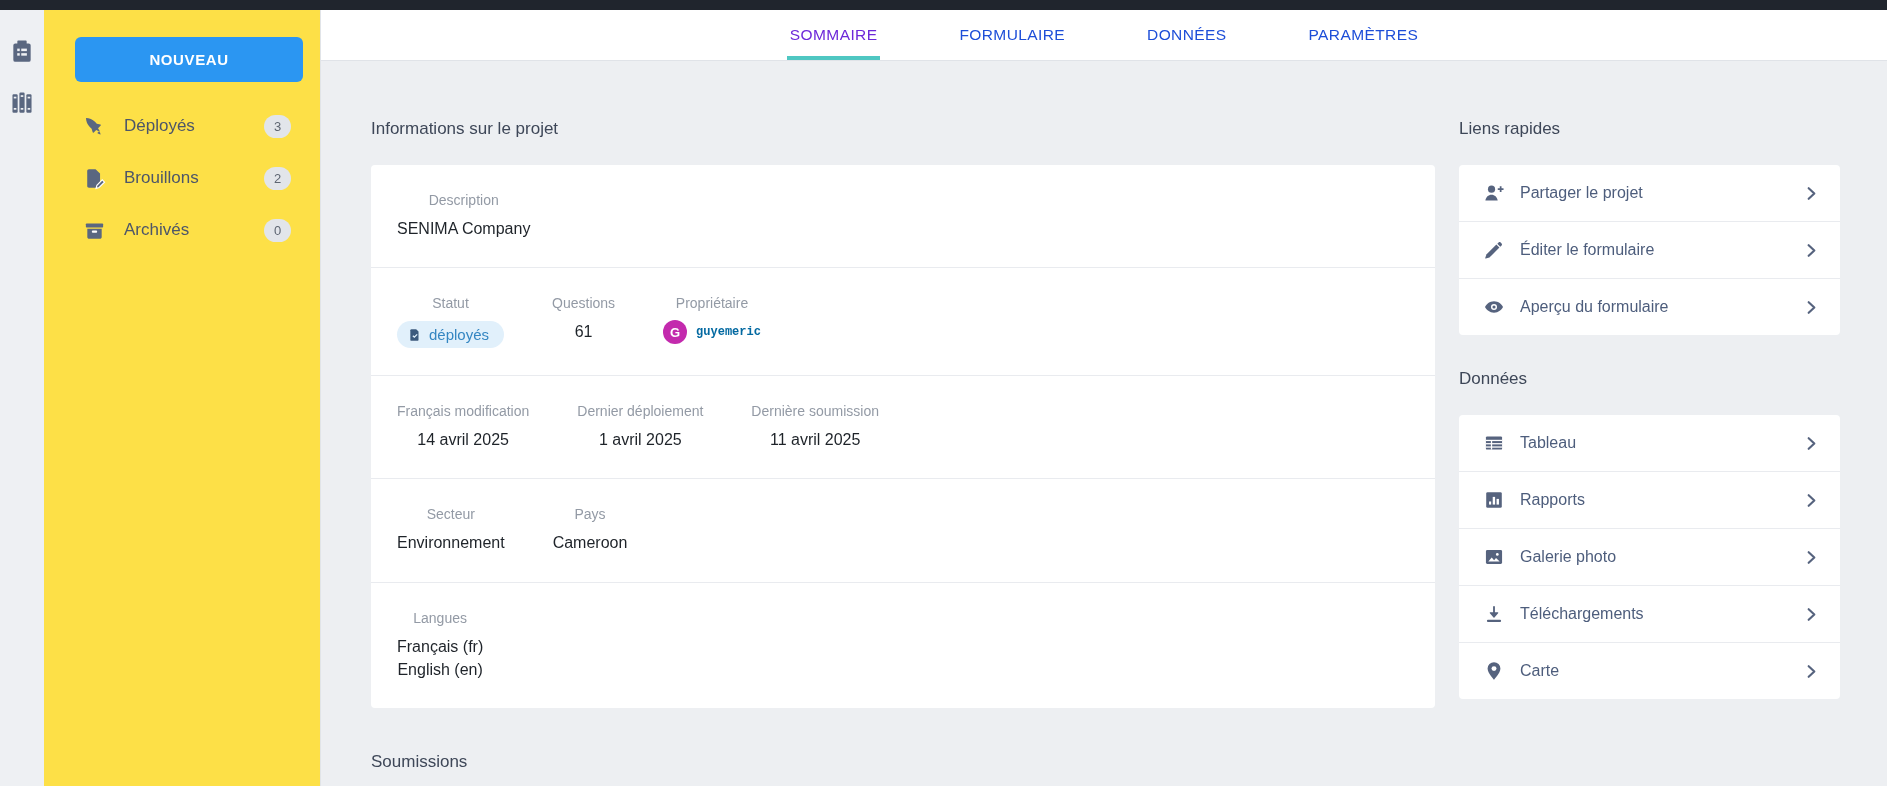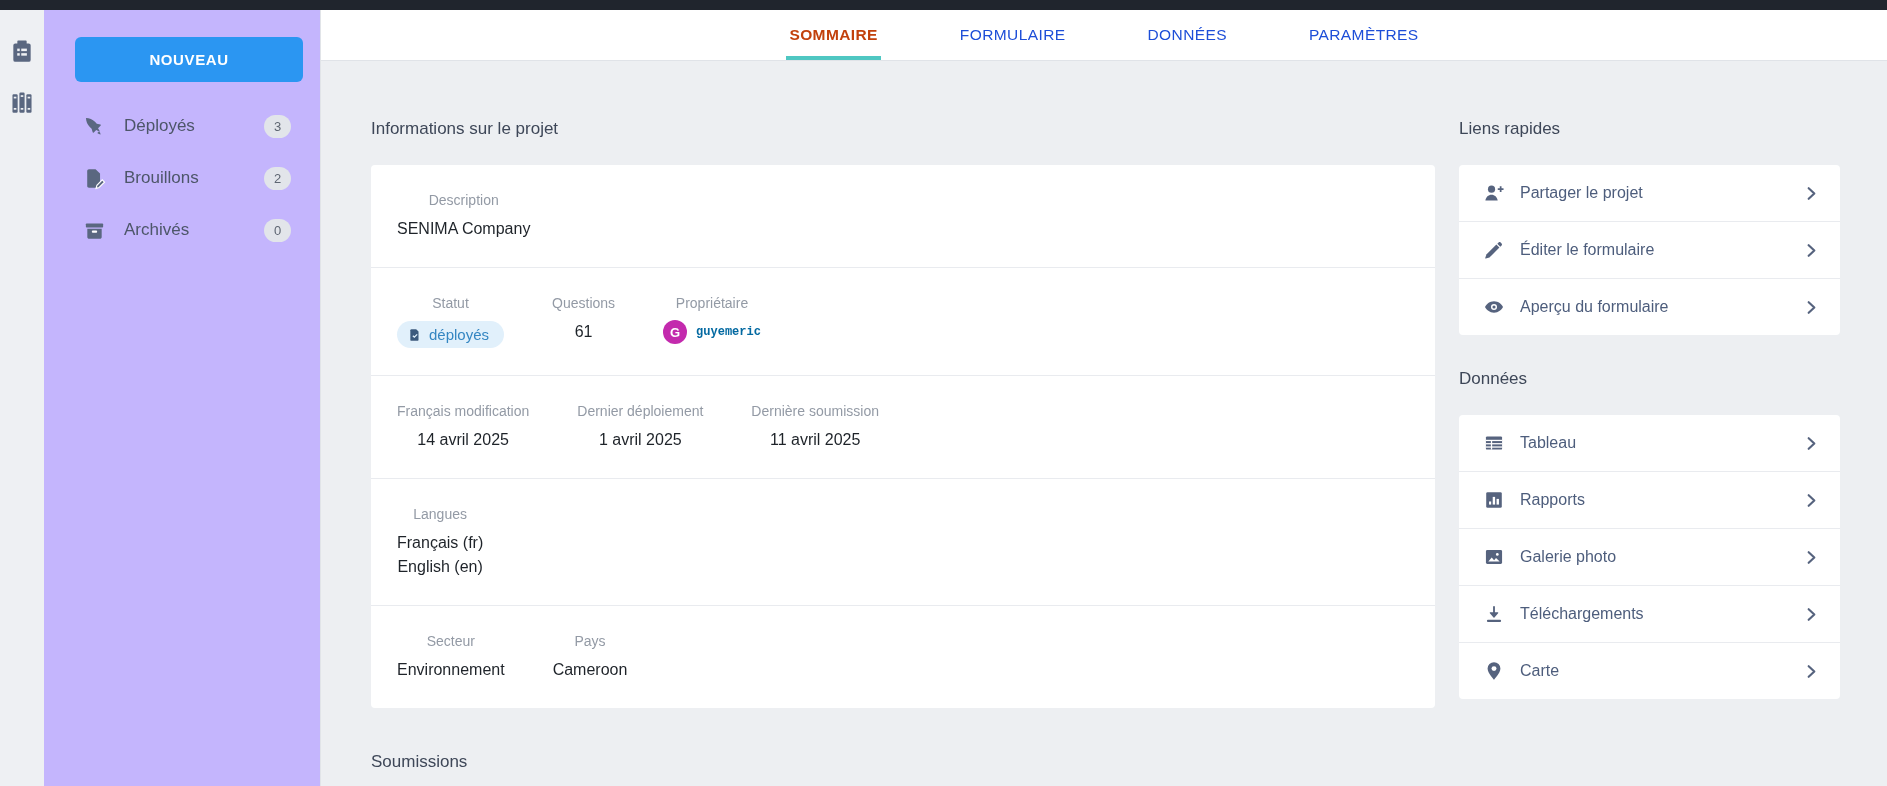--- a/index.html
+++ b/index.html
@@ -7,32 +7,32 @@
   #screen{width:1887px;height:786px;overflow:hidden;position:relative;background:#edeff2;}
 
   .topbar{height:10px;background:#20252d;}
   .app{display:flex;height:776px;}
 
   
   .rail{width:44px;background:#eef0f3;display:flex;flex-direction:column;align-items:center;padding-top:28px;gap:26px;box-sizing:border-box;flex-shrink:0;}
   .rail .ric{width:26px;height:26px;fill:#5a6780;cursor:pointer;}
 
   
-  .sidebar{width:277px;background:#c4b5fd;border-right:1px solid #e1e4e8;box-sizing:border-box;flex-shrink:0;}
+  .sidebar{width:277px;background:#fde047;border-right:1px solid #e1e4e8;box-sizing:border-box;flex-shrink:0;}
   .new-btn{display:block;margin:27px 18px 18px 31px;width:228px;height:45px;background:#2b96f2;color:#fff;border:none;border-radius:6px;font-size:15px;font-weight:bold;letter-spacing:.6px;font-family:inherit;cursor:pointer;}
   .menu-item{display:flex;align-items:center;height:52px;padding:0 29px 0 39px;cursor:pointer;}
   .menu-item svg{width:23px;height:23px;fill:#5a6780;margin-right:18px;flex-shrink:0;}
   .menu-item .lbl{font-size:17px;color:#4d5669;flex:1;}
   .count-badge{background:#e2e5ea;color:#5e6672;font-size:13px;min-width:9px;text-align:center;padding:4px 9px;border-radius:13px;}
 
   
   .main{flex:1;display:flex;flex-direction:column;min-width:0;}
   .tabbar{height:50px;background:#fff;border-bottom:1px solid #e0e3e8;display:flex;justify-content:center;gap:76px;flex-shrink:0;}
   .tab{display:flex;align-items:center;padding:4px 3px 0 3px;font-size:15.5px;letter-spacing:.4px;color:#1d4ed8;cursor:pointer;border-bottom:4px solid transparent;box-sizing:border-box;}
-  .tab.active{color:#c2410c;font-weight:bold;border-bottom-color:#4fc7c2;}
+  .tab.active{color:#6d28d9;font-weight:normal;border-bottom-color:#4fc7c2;}
 
   .content{flex:1;display:flex;padding:0 47px 0 50px;overflow:hidden;}
   .left-col{flex:1;margin-right:24px;min-width:0;}
   .right-col{width:381px;flex-shrink:0;}
 
   .section-title{font-size:17px;color:#3e4758;font-weight:400;margin:58px 0 26px 0;}
 
   .info-card{background:#fff;border-radius:4px;text-align:center;}
   .info-row{padding:27px 26px;border-bottom:1px solid #e9ebef;display:flex;gap:48px;}
   .info-row:last-child{border-bottom:none;}
@@ -175,34 +175,34 @@
                 <div class="fvalue">1 avril 2025</div>
               </div>
               <div>
                 <div class="flabel">Dernière soumission</div>
                 <div class="fvalue">11 avril 2025</div>
               </div>
             </div>
 
             <div class="info-row">
               <div>
+                <div class="flabel">Secteur</div>
+                <div class="fvalue">Environnement</div>
+              </div>
+              <div>
+                <div class="flabel">Pays</div>
+                <div class="fvalue">Cameroon</div>
+              </div>
+            </div>
+
+            <div class="info-row">
+              <div>
                 <div class="flabel">Langues</div>
                 <div class="fvalue">Français (fr)</div>
                 <div class="fvalue">English (en)</div>
-              </div>
-            </div>
-
-            <div class="info-row">
-              <div>
-                <div class="flabel">Secteur</div>
-                <div class="fvalue">Environnement</div>
-              </div>
-              <div>
-                <div class="flabel">Pays</div>
-                <div class="fvalue">Cameroon</div>
               </div>
             </div>
           </div>
 
           <div class="section-title submissions-title">Soumissions</div>
         </div>
 
         <div class="right-col">
           <div class="section-title">Liens rapides</div>
 

